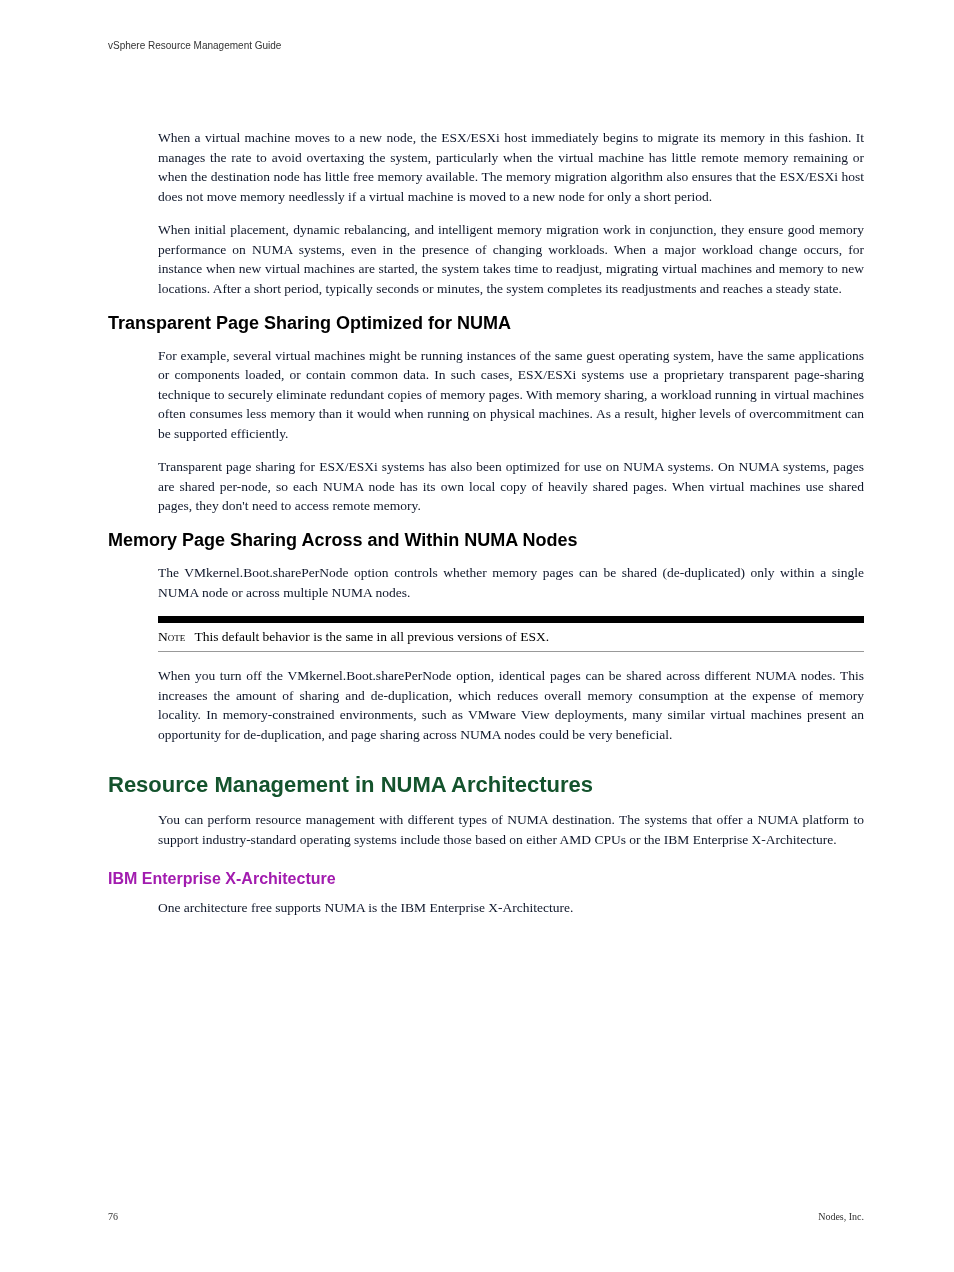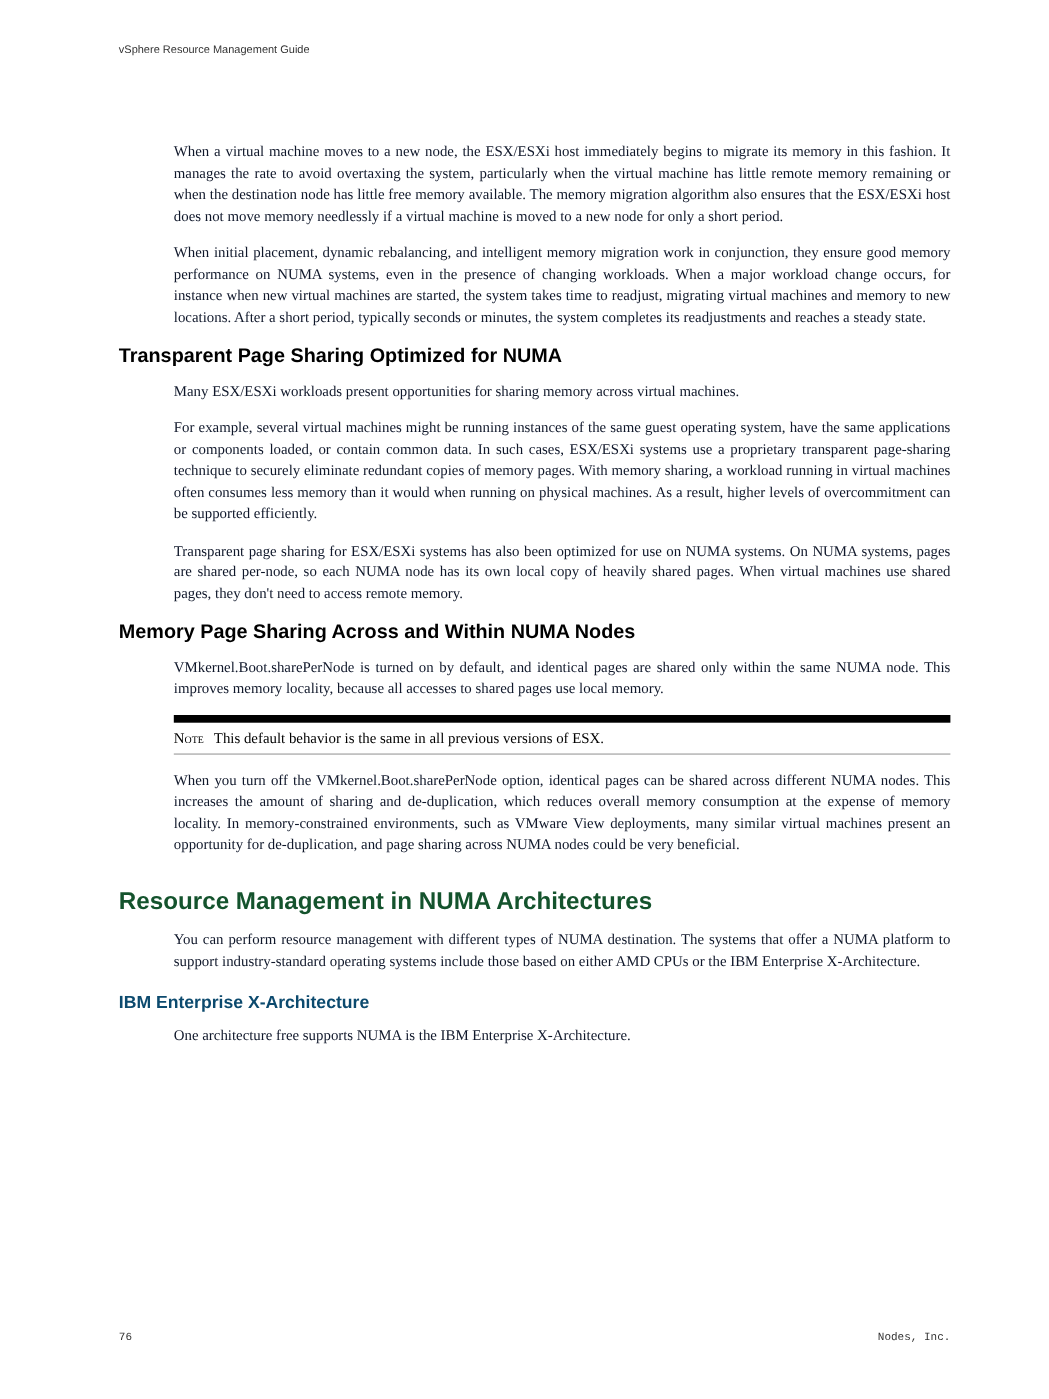--- a/index.html
+++ b/index.html
@@ -46,70 +46,69 @@
       margin-top: 28px;
       margin-bottom: 12px;
       color: #14532d;
     }
     .heading-3 {
       font-family: Arial, Helvetica, sans-serif;
       font-weight: bold;
       font-size: 16px;
       margin-top: 20px;
       margin-bottom: 10px;
-      color: #0c4a6e;
+      color: #a21caf;
     }
     .note-box {
       border-top: 7px solid #000000;
       border-bottom: 1px solid #999;
       padding: 6px 0;
       margin: 10px 0 14px 0;
       font-size: 13.5px;
     }
     .note-label {
       font-variant: small-caps;
       font-weight: normal;
       margin-right: 6px;
     }
     .footer {
       position: absolute;
       bottom: 50px;
       left: 108px;
       right: 90px;
       display: flex;
       justify-content: space-between;
-      font-family: Liberation Mono, monospace;
+      font-family: Liberation Serif, serif;
       font-size: 10px;
       color: #333;
     }
   </style>
 </head>
 <body>
 
 <div class="header">
   <span>vSphere Resource Management Guide</span>
 </div>
 
 <div class="content-block">
   <p class="paragraph">When a virtual machine moves to a new node, the ESX/ESXi host immediately begins to migrate its memory in this fashion. It manages the rate to avoid overtaxing the system, particularly when the virtual machine has little remote memory remaining or when the destination node has little free memory available. The memory migration algorithm also ensures that the ESX/ESXi host does not move memory needlessly if a virtual machine is moved to a new node for only a short period.</p>
   <p class="paragraph">When initial placement, dynamic rebalancing, and intelligent memory migration work in conjunction, they ensure good memory performance on NUMA systems, even in the presence of changing workloads. When a major workload change occurs, for instance when new virtual machines are started, the system takes time to readjust, migrating virtual machines and memory to new locations. After a short period, typically seconds or minutes, the system completes its readjustments and reaches a steady state.</p>
 </div>
 
 <h2 class="heading-2">Transparent Page Sharing Optimized for NUMA</h2>
 
 <div class="content-block">
-  <p class="paragraph">Many ESX/ESXi workloads present opportunities for sharing memory across virtual machines.</p>
   <p class="paragraph">For example, several virtual machines might be running instances of the same guest operating system, have the same applications or components loaded, or contain common data. In such cases, ESX/ESXi systems use a proprietary transparent page-sharing technique to securely eliminate redundant copies of memory pages. With memory sharing, a workload running in virtual machines often consumes less memory than it would when running on physical machines. As a result, higher levels of overcommitment can be supported efficiently.</p>
   <p class="paragraph">Transparent page sharing for ESX/ESXi systems has also been optimized for use on NUMA systems. On NUMA systems, pages are shared per-node, so each NUMA node has its own local copy of heavily shared pages. When virtual machines use shared pages, they don't need to access remote memory.</p>
 </div>
 
 <h2 class="heading-2">Memory Page Sharing Across and Within NUMA Nodes</h2>
 
 <div class="content-block">
-  <p class="paragraph">VMkernel.Boot.sharePerNode is turned on by default, and identical pages are shared only within the same NUMA node. This improves memory locality, because all accesses to shared pages use local memory.</p>
+  <p class="paragraph">The VMkernel.Boot.sharePerNode option controls whether memory pages can be shared (de-duplicated) only within a single NUMA node or across multiple NUMA nodes.</p>
 
   <div class="note-box">
     <span class="note-label">Note</span>
     <span>This default behavior is the same in all previous versions of ESX.</span>
   </div>
 
   <p class="paragraph">When you turn off the VMkernel.Boot.sharePerNode option, identical pages can be shared across different NUMA nodes. This increases the amount of sharing and de-duplication, which reduces overall memory consumption at the expense of memory locality. In memory-constrained environments, such as VMware View deployments, many similar virtual machines present an opportunity for de-duplication, and page sharing across NUMA nodes could be very beneficial.</p>
 </div>
 
 <h1 class="heading-1">Resource Management in NUMA Architectures</h1>

